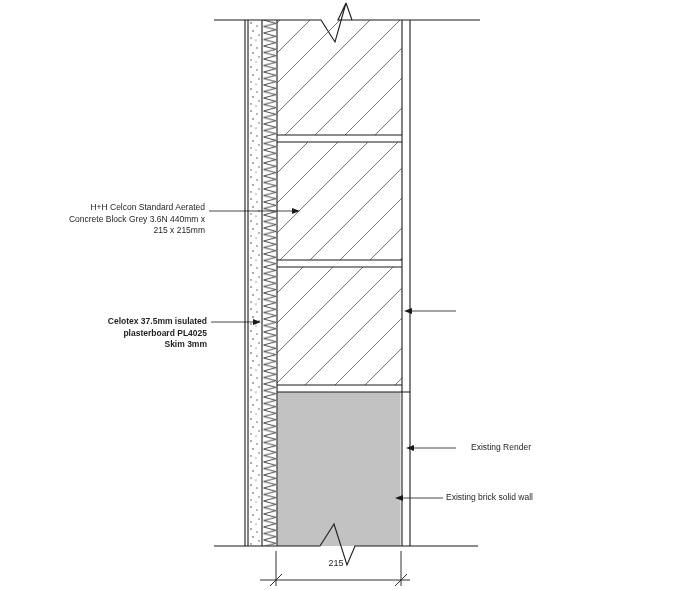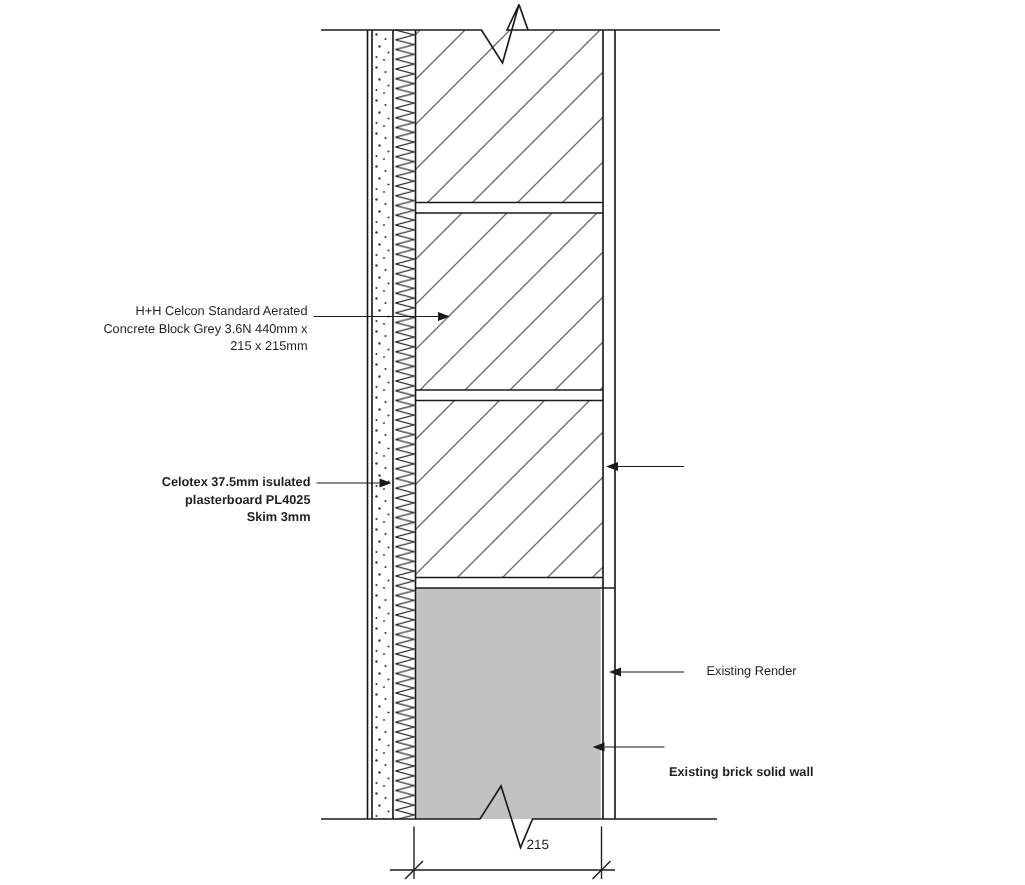--- a/index.html
+++ b/index.html
@@ -16,21 +16,21 @@
     line-height:11.5px;
     color:#1f1f1f;
     white-space:pre-line;
   }
   .callout.right{text-align:right;}
   .callout.left{text-align:left;}
   .dim-text{
     position:absolute;
     font-size:9px;
     color:#1f1f1f;
-    text-align:right;
+    text-align:center;
   }
   svg{position:absolute;left:0;top:0;}
 </style>
 </head>
 <body>
 
 <div class="canvas">
 
   <svg width="683" height="590" viewBox="0 0 683 590">
     <defs>
@@ -116,17 +116,17 @@
 Concrete Block Grey 3.6N 440mm x
 215 x 215mm</div>
 
   <div class="callout right" style="left:60px;top:316px;width:147px;font-weight:bold;">Celotex 37.5mm isulated
 plasterboard PL4025
 Skim 3mm</div>
 
 
   <div class="callout left" style="left:459px;top:442px;width:120px;margin-left:12px;">Existing Render</div>
 
-  <div class="callout left" style="left:446px;top:509px;width:140px;font-weight:bold;">Existing brick solid wall</div>
+  <div class="callout left" style="left:446px;top:492px;width:140px;">Existing brick solid wall</div>
 
   <div class="dim-text" style="left:306px;top:558px;width:60px;">215</div>
 
 </div>
 
 </body></html>

